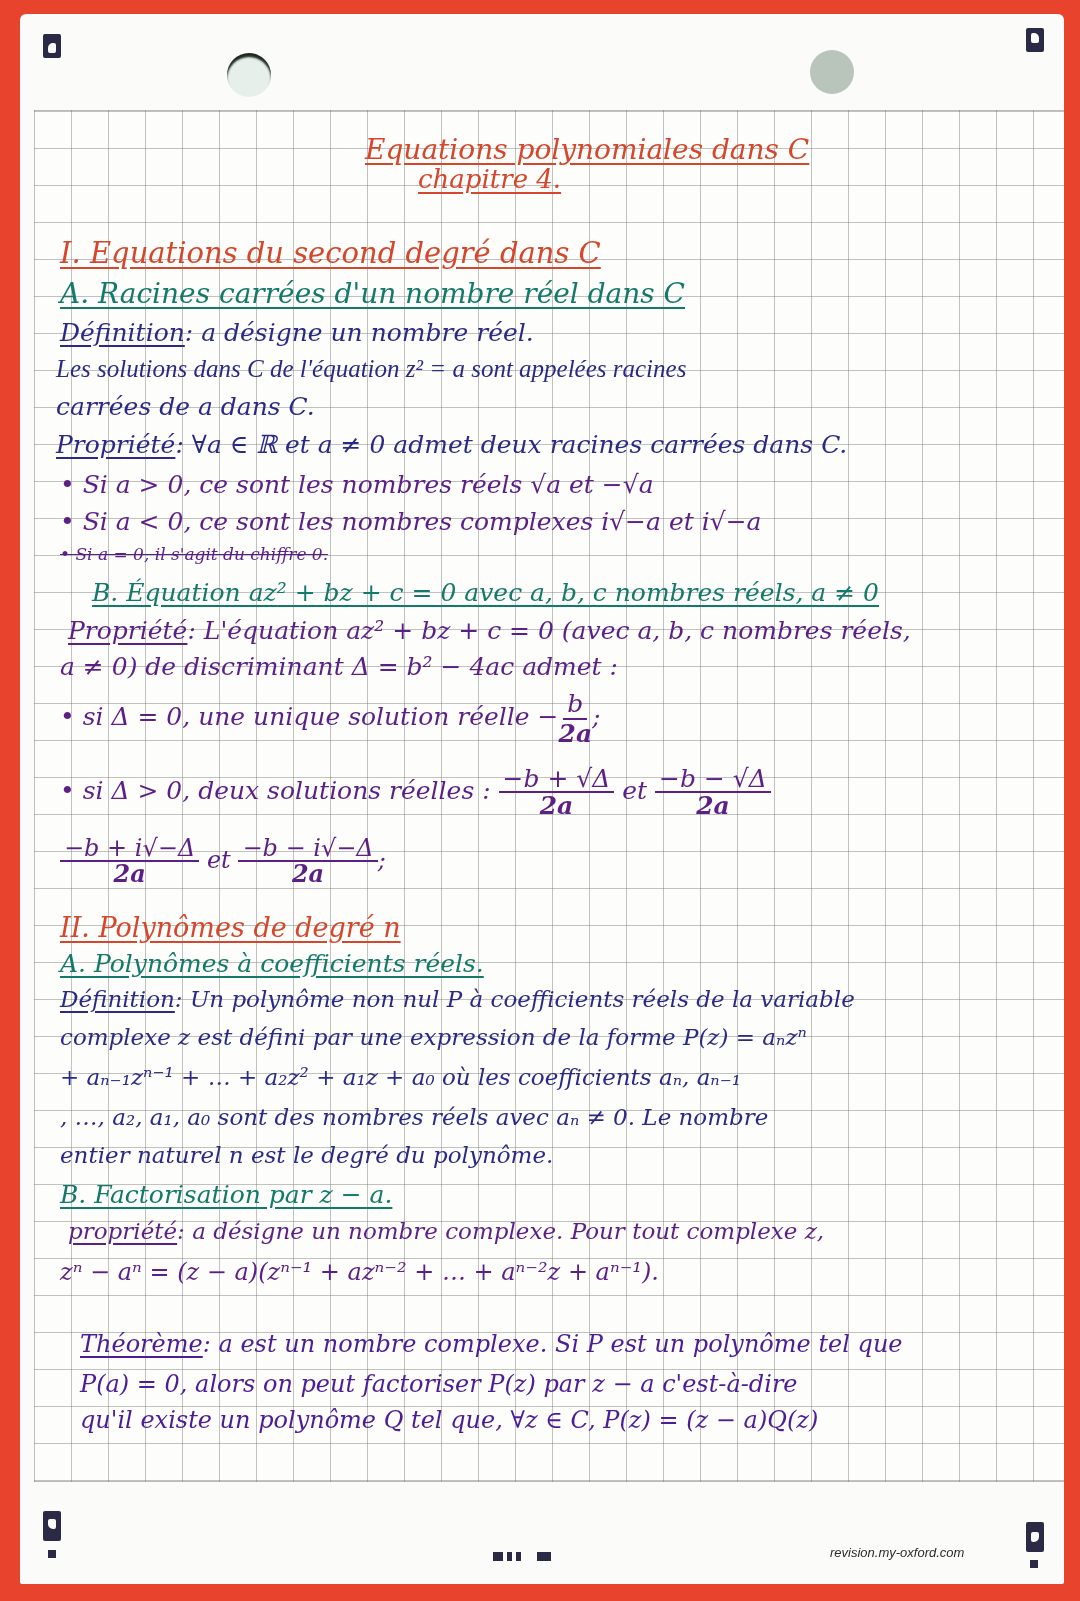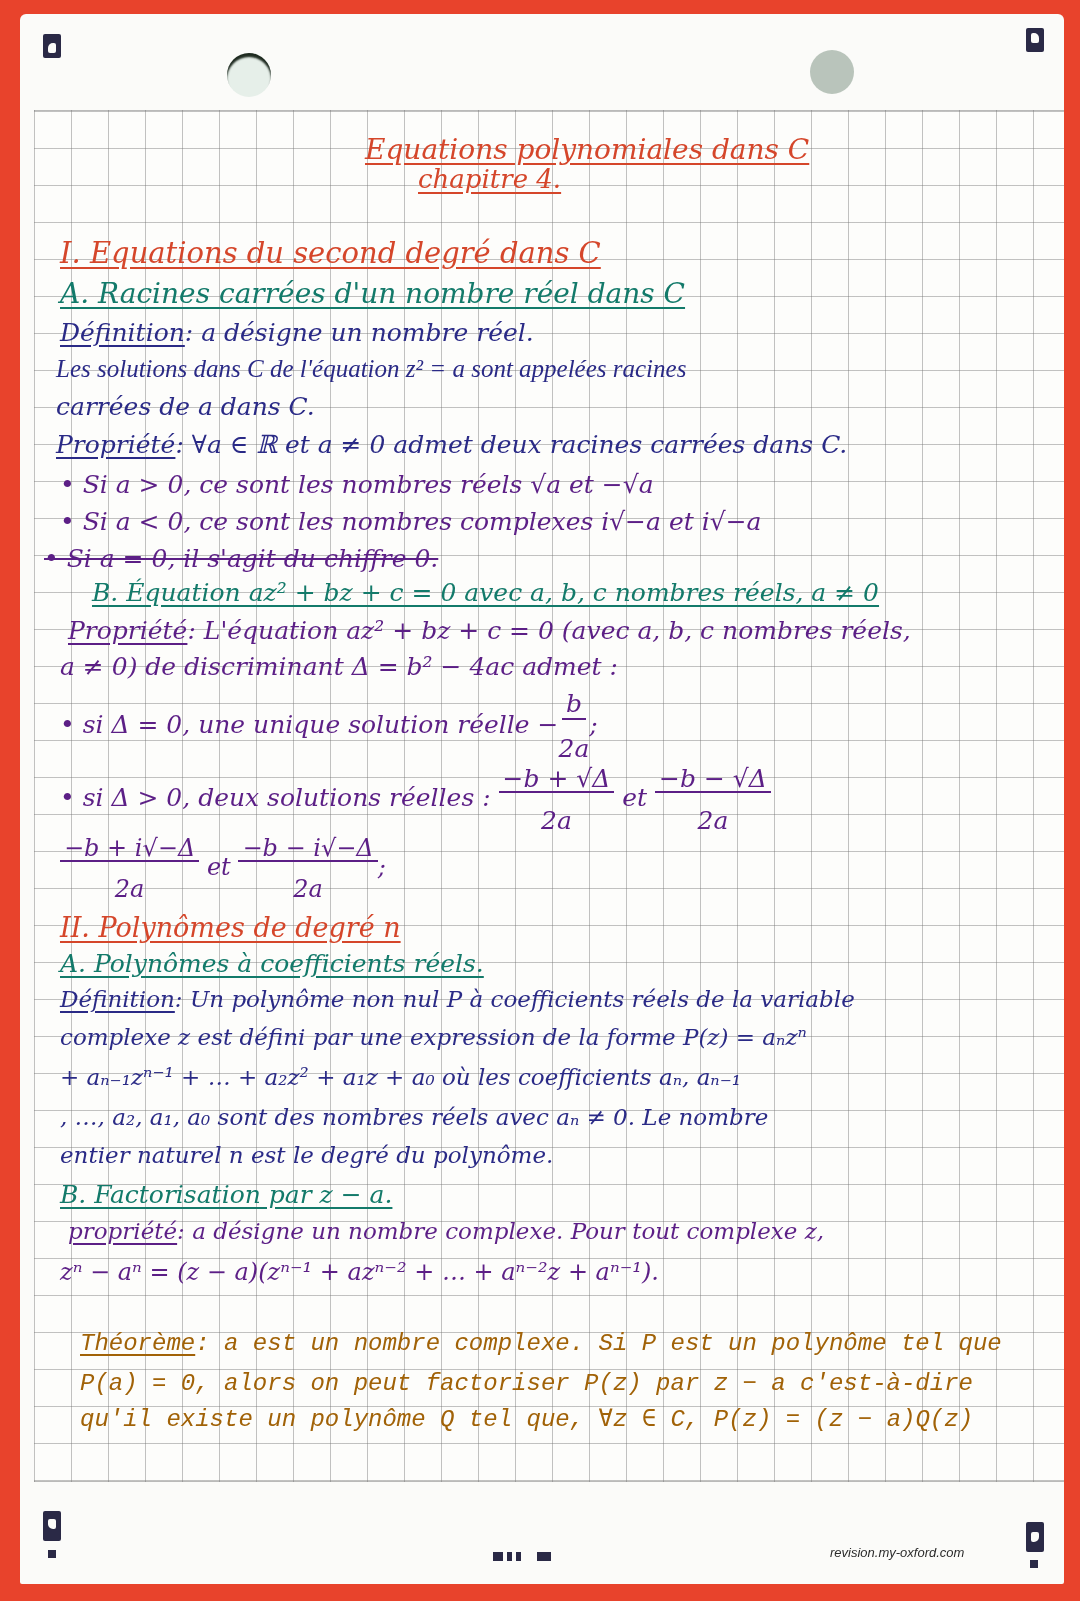--- a/index.html
+++ b/index.html
@@ -67,26 +67,26 @@
     position: absolute;
     font-family: "DejaVu Serif", serif;
     font-style: italic;
     white-space: nowrap;
     line-height: 1;
   }
   .orange { color: #d5462a; }
   .teal { color: #137a6a; }
   .navy { color: #2a2a86; }
   .purple { color: #5c1f86; }
-  .blue { color: #a16207; font-family: Liberation Mono, monospace; }
+  .blue { color: #4c1d95; }
   .ul { text-decoration: underline; text-underline-offset: 4px; }
   .strike { text-decoration: line-through; }
   .frac { display: inline-flex; flex-direction: column; align-items: center; vertical-align: middle; }
   .frac .num { border-bottom: 2px solid currentColor; padding: 0 4px; }
-  .frac .den { padding-top: 15px; }
+  .frac .den { padding-top: 0; font-weight: bold; }
 </style>
 </head>
 <body>
 
 <div class="sheet">
   <div class="corner tl"></div>
   <div class="corner tr"></div>
   <div class="hole left"></div>
   <div class="hole right"></div>
 
@@ -101,21 +101,21 @@
   <div class="hw navy" style="left:40px; top:306px; font-size:25px;">
     <span class="ul">Définition</span><span>: a désigne un nombre réel.</span>
   </div>
   <div class="hw navy" style="left:36px; top:342px; font-size:25px;font-family:Liberation Serif, serif;">Les solutions dans C de l'équation z² = a sont appelées racines</div>
   <div class="hw navy" style="left:36px; top:380px; font-size:25px;">carrées de a dans C.</div>
   <div class="hw navy" style="left:36px; top:418px; font-size:25px;">
     <span class="ul">Propriété</span><span>: ∀a ∈ ℝ et a ≠ 0 admet deux racines carrées dans C.</span>
   </div>
   <div class="hw purple" style="left:40px; top:458px; font-size:25px;">• Si a &gt; 0, ce sont les nombres réels √a et −√a</div>
   <div class="hw purple" style="left:40px; top:495px; font-size:25px;">• Si a &lt; 0, ce sont les nombres complexes i√−a et i√−a</div>
-  <div class="hw purple strike" style="left:24px; top:532px; font-size:25px;">• Si a = 0, il s'agit du chiffre 0.</div>
+  <div class="hw purple strike" style="left:40px; top:532px; font-size:17px;">• Si a = 0, il s'agit du chiffre 0.</div>
 
   <div class="hw teal ul" style="left:40px; top:566px; font-size:25px;margin-left:32px;">B. Équation az² + bz + c = 0 avec a, b, c nombres réels, a ≠ 0</div>
   <div class="hw purple" style="left:48px; top:604px; font-size:25px;">
     <span class="ul">Propriété</span><span>: L'équation az² + bz + c = 0 (avec a, b, c nombres réels,</span>
   </div>
   <div class="hw purple" style="left:40px; top:640px; font-size:25px;">a ≠ 0) de discriminant Δ = b² − 4ac admet :</div>
 
   <div class="hw purple" style="left:40px; top:676px; font-size:25px; line-height:1.1;">
     <span>• si Δ = 0, une unique solution réelle</span>
     <span>−</span><span class="frac">

